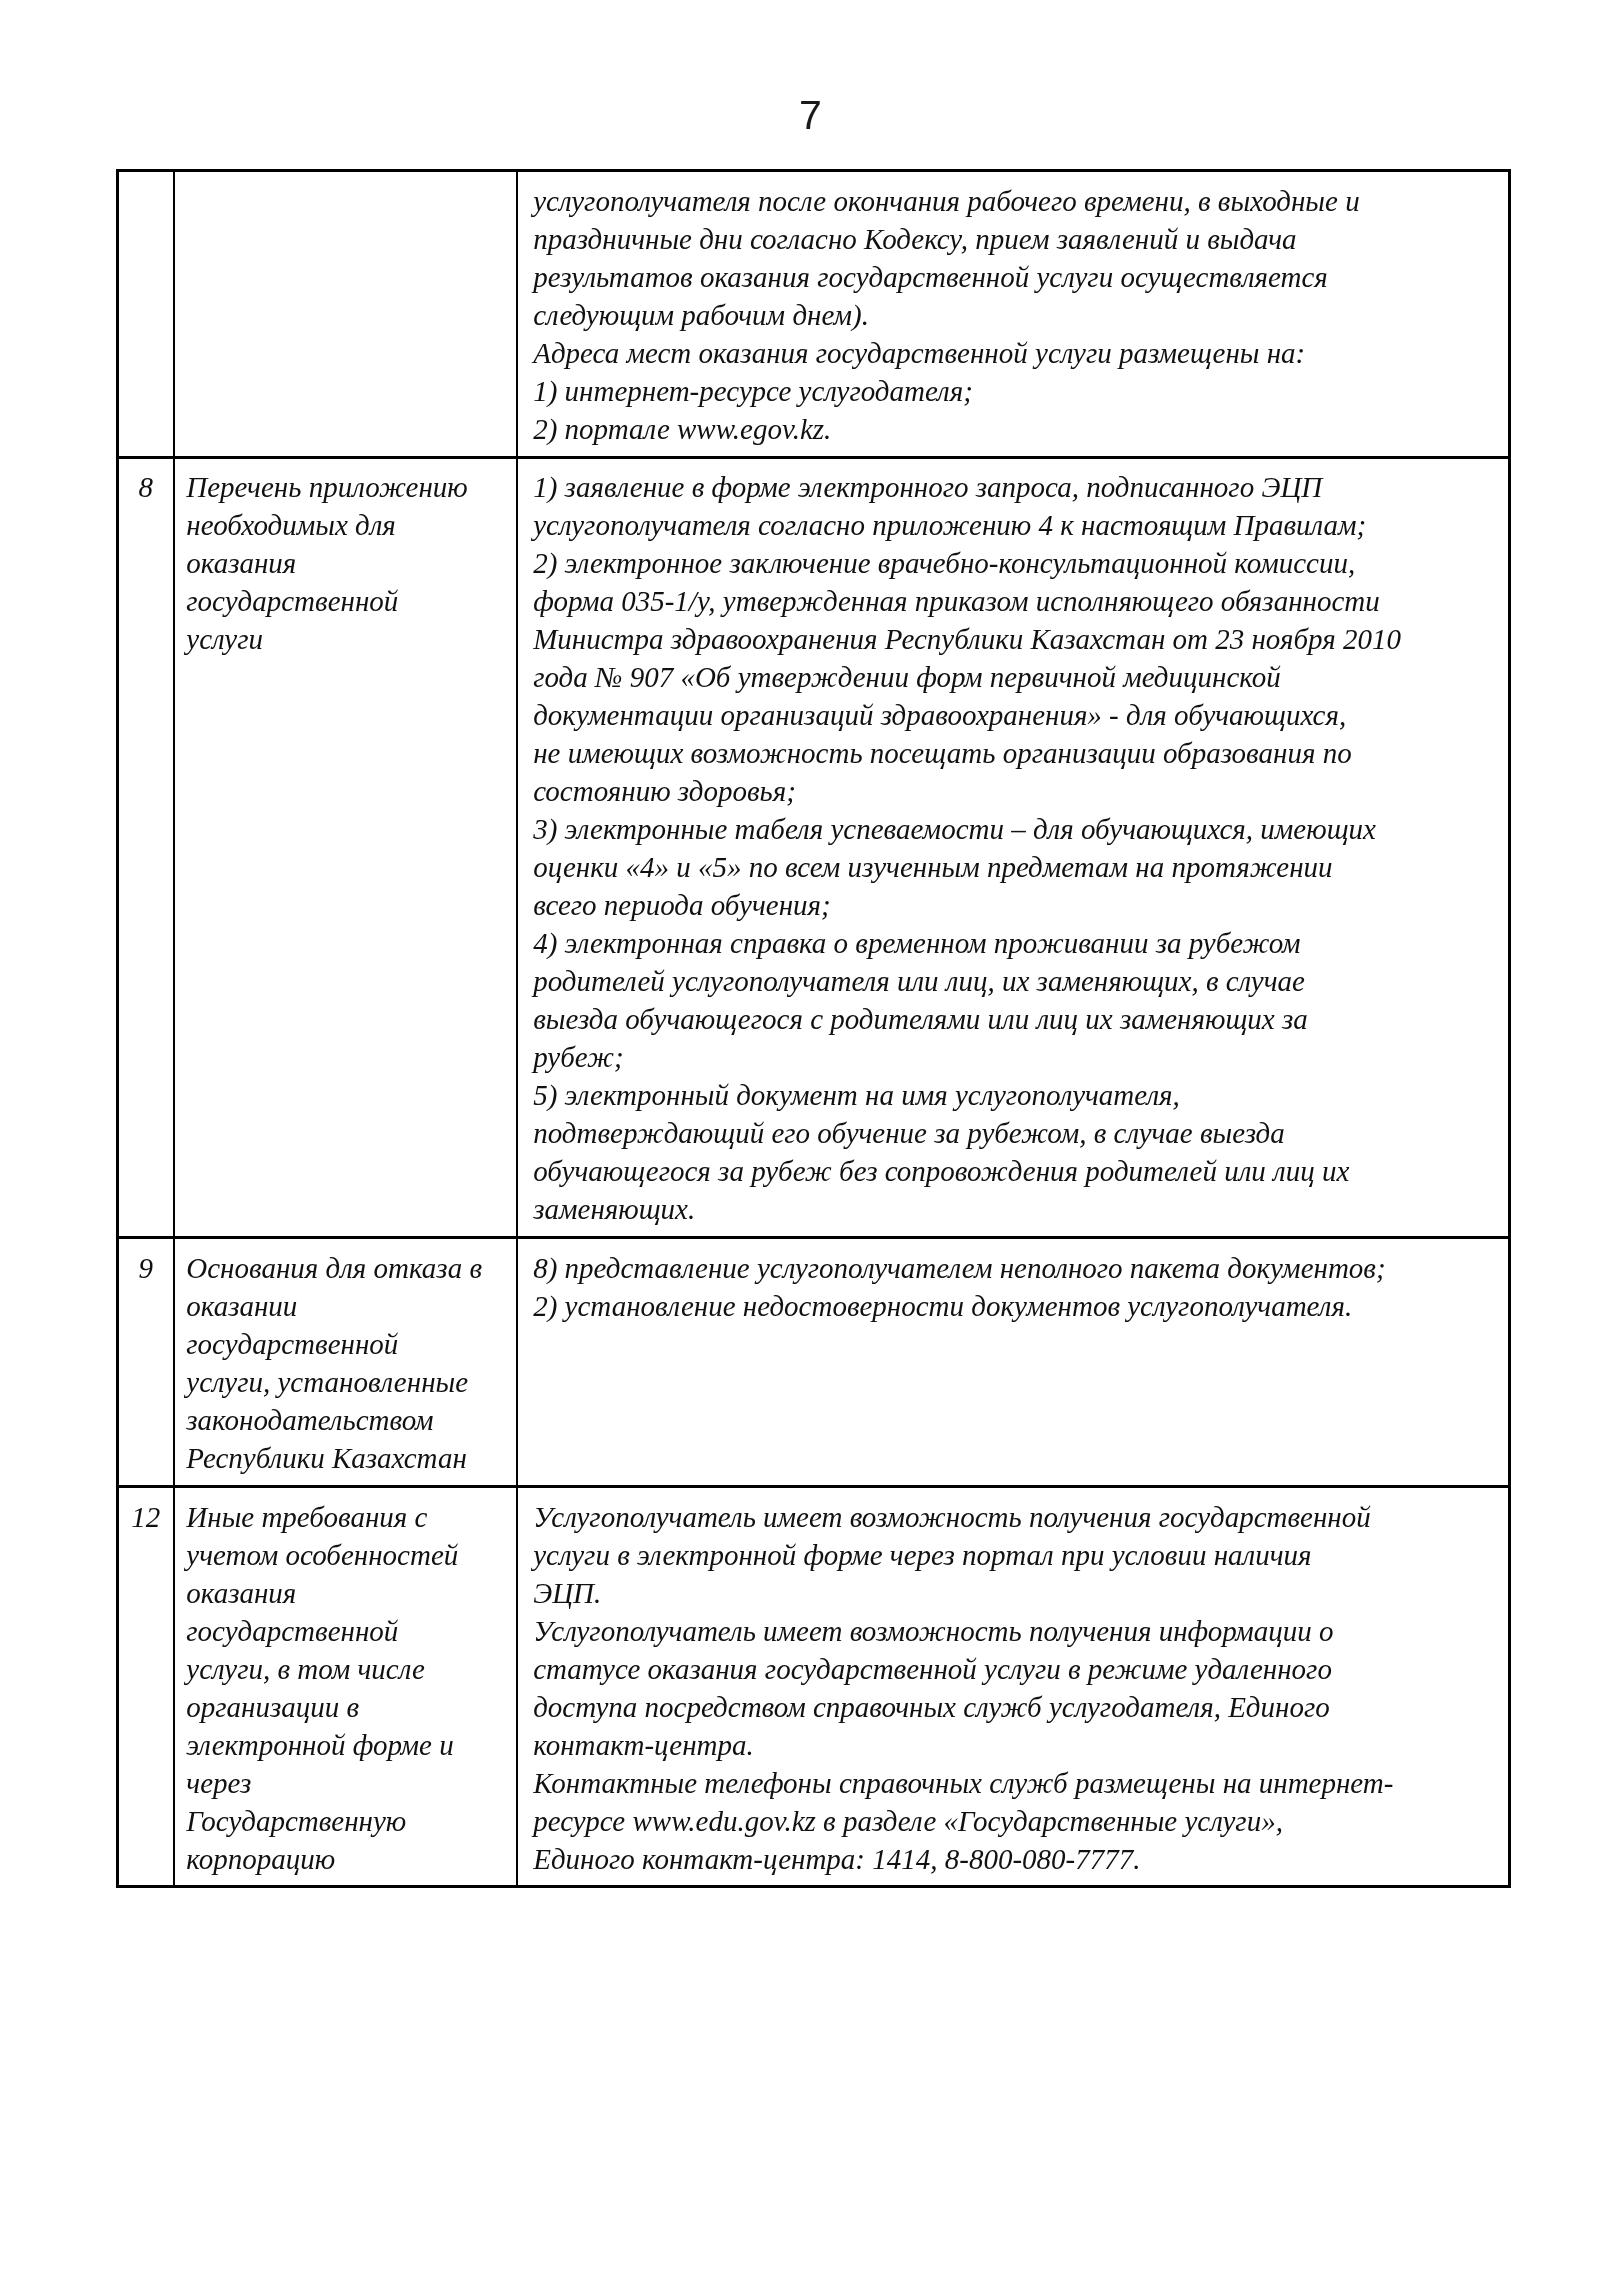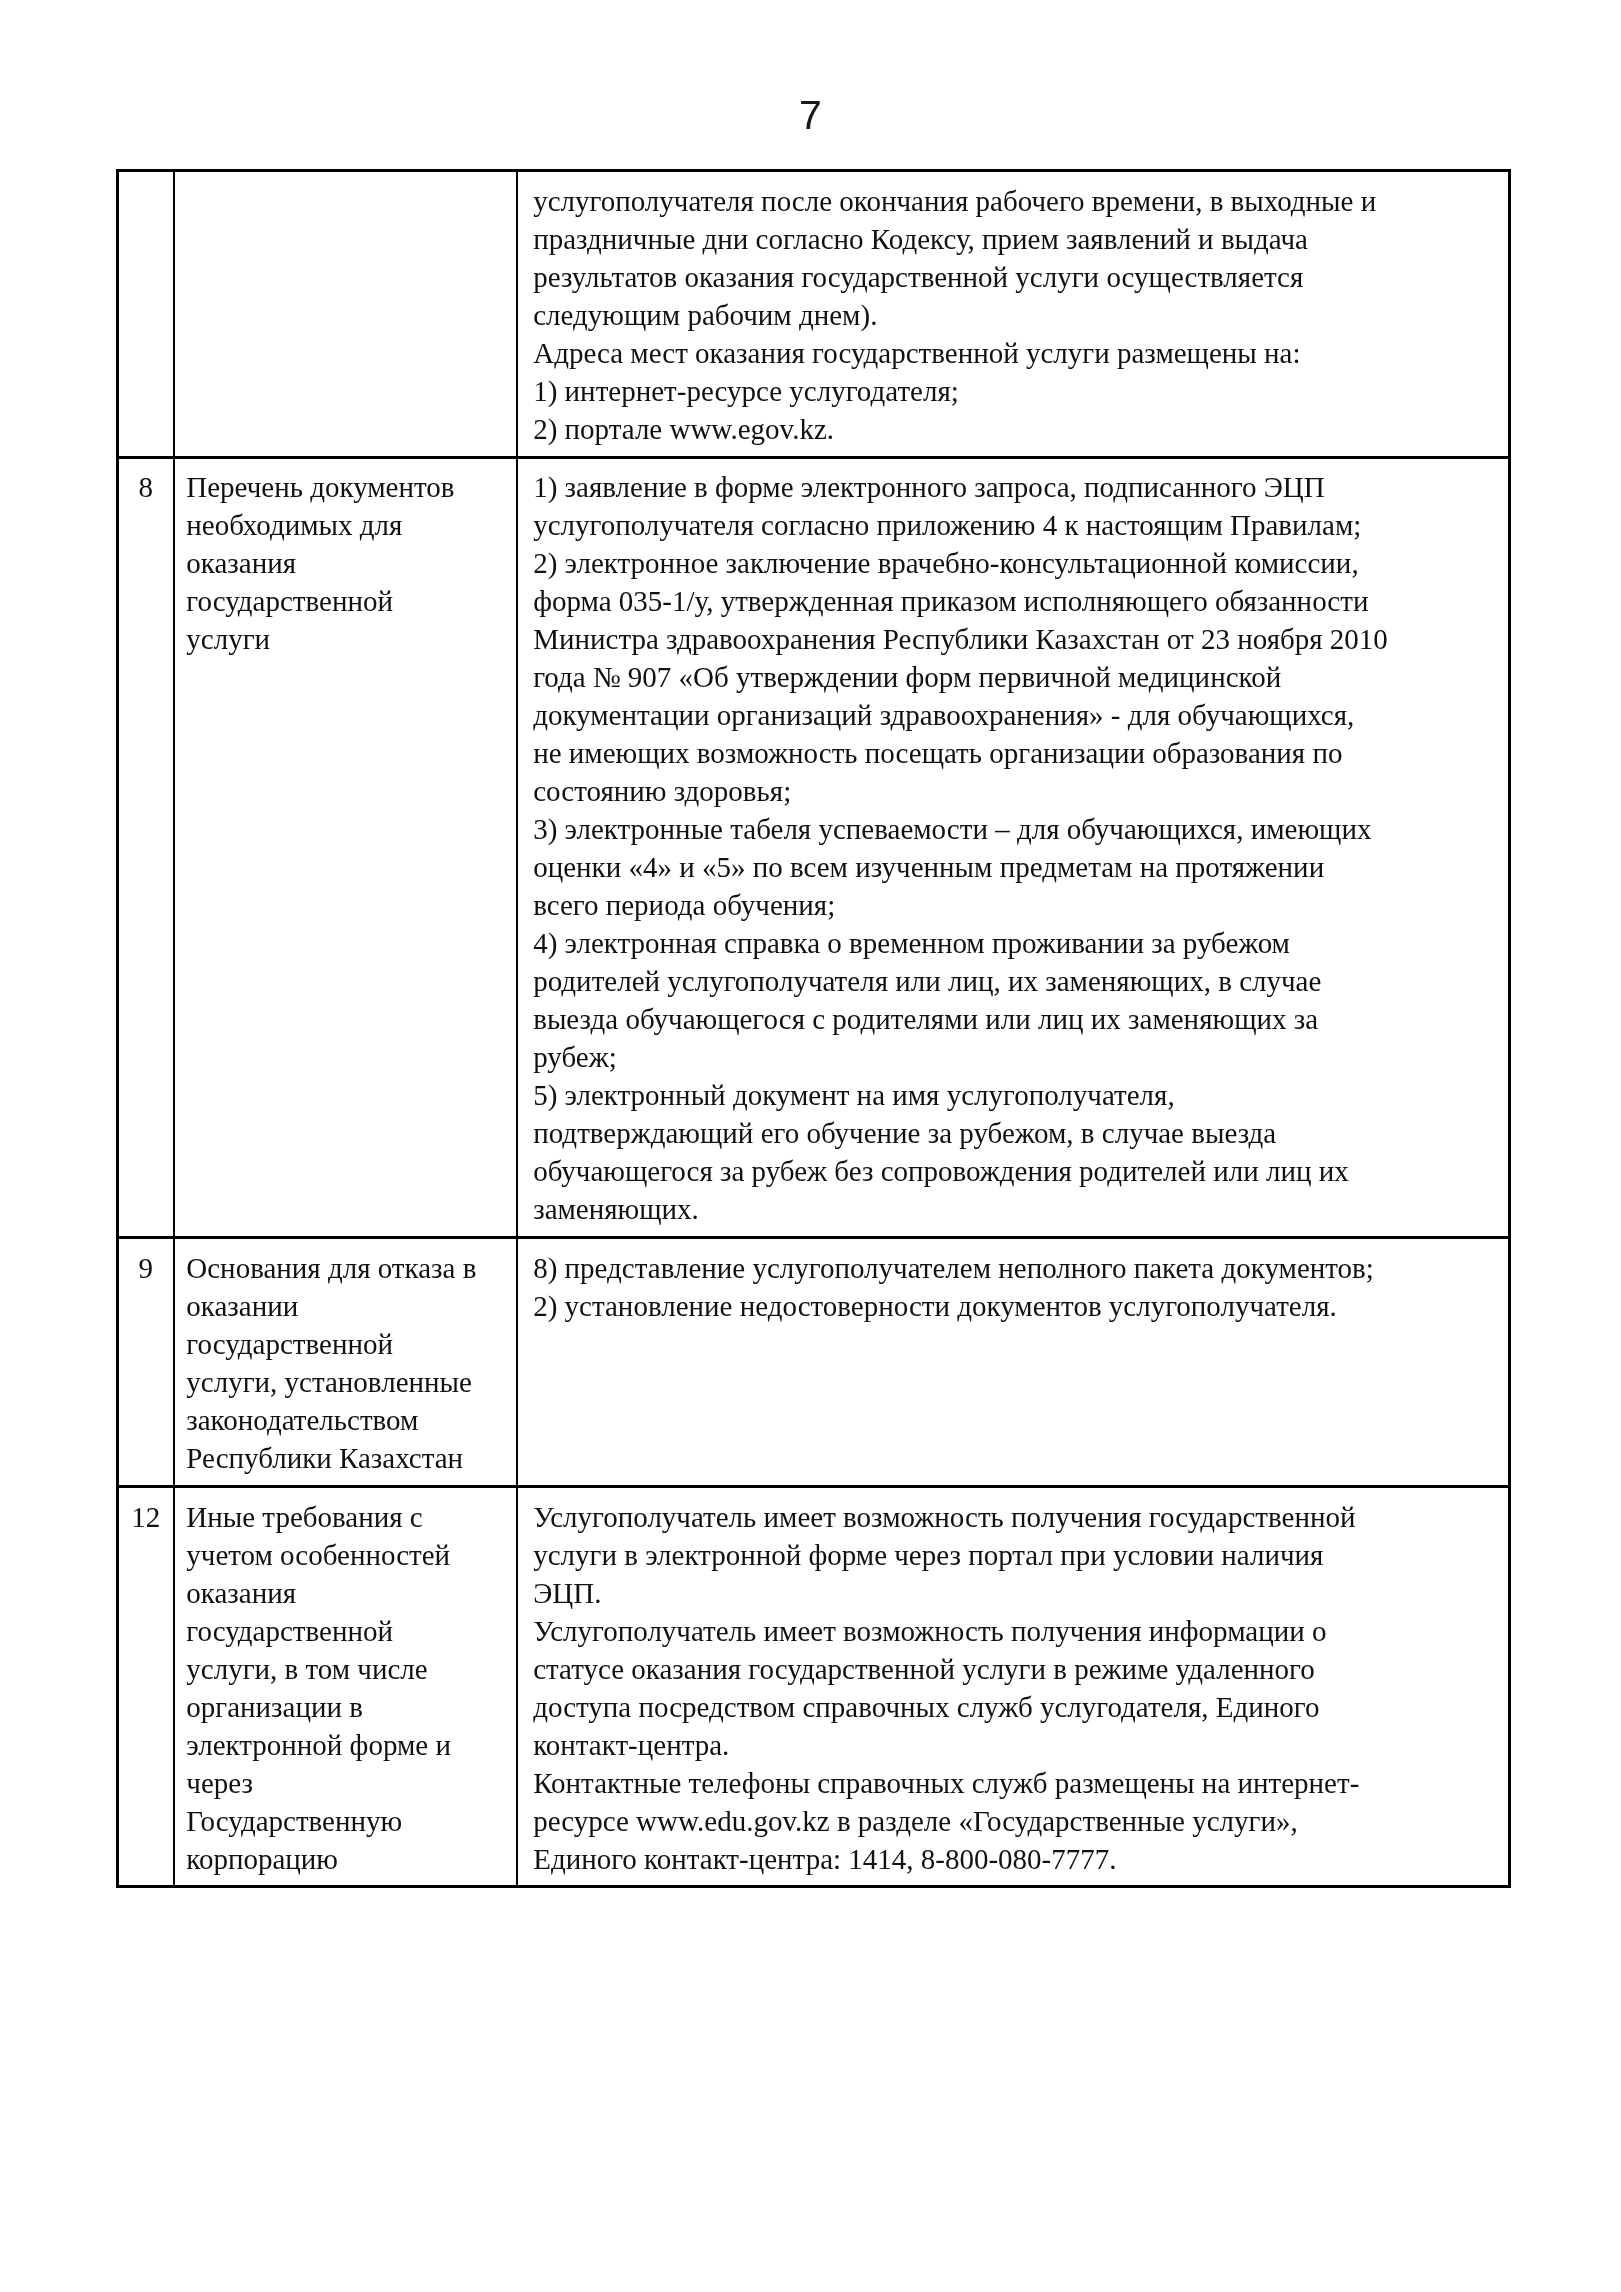--- a/index.html
+++ b/index.html
@@ -39,20 +39,21 @@
   table.doc-table td {
     border: 2.9px solid #000000;
     border-top-width: 3.9px;
     border-bottom-width: 3.9px;
     vertical-align: top;
     font-size: 29px;
     line-height: 38px;
     white-space: pre-line;
     overflow: hidden;
     color: #111111;
+    font-style: italic;
   }
   td.cell-num {
     text-align: center;
     padding: 9.8px 2px 0 2px;
   }
   td.cell-name {
     padding: 9.8px 7.8px 7.8px 11.8px;
   }
   td.cell-detail {
     padding: 9.8px 13.7px 7.8px 15.7px;
@@ -85,21 +86,21 @@
         <td class="cell-detail">услугополучателя после окончания рабочего времени, в выходные и
 праздничные дни согласно Кодексу, прием заявлений и выдача
 результатов оказания государственной услуги осуществляется
 следующим рабочим днем).
 Адреса мест оказания государственной услуги размещены на:
 1) интернет-ресурсе услугодателя;
 2) портале www.egov.kz.</td>
       </tr>
       <tr class="r-eight">
         <td class="cell-num">8</td>
-        <td class="cell-name">Перечень документов
+        <td class="cell-name">Перечень приложению
 необходимых для
 оказания
 государственной
 услуги</td>
         <td class="cell-detail">1) заявление в форме электронного запроса, подписанного ЭЦП
 услугополучателя согласно приложению 4 к настоящим Правилам;
 2) электронное заключение врачебно-консультационной комиссии,
 форма 035-1/у, утвержденная приказом исполняющего обязанности
 Министра здравоохранения Республики Казахстан от 23 ноября 2010
 года № 907 «Об утверждении форм первичной медицинской

